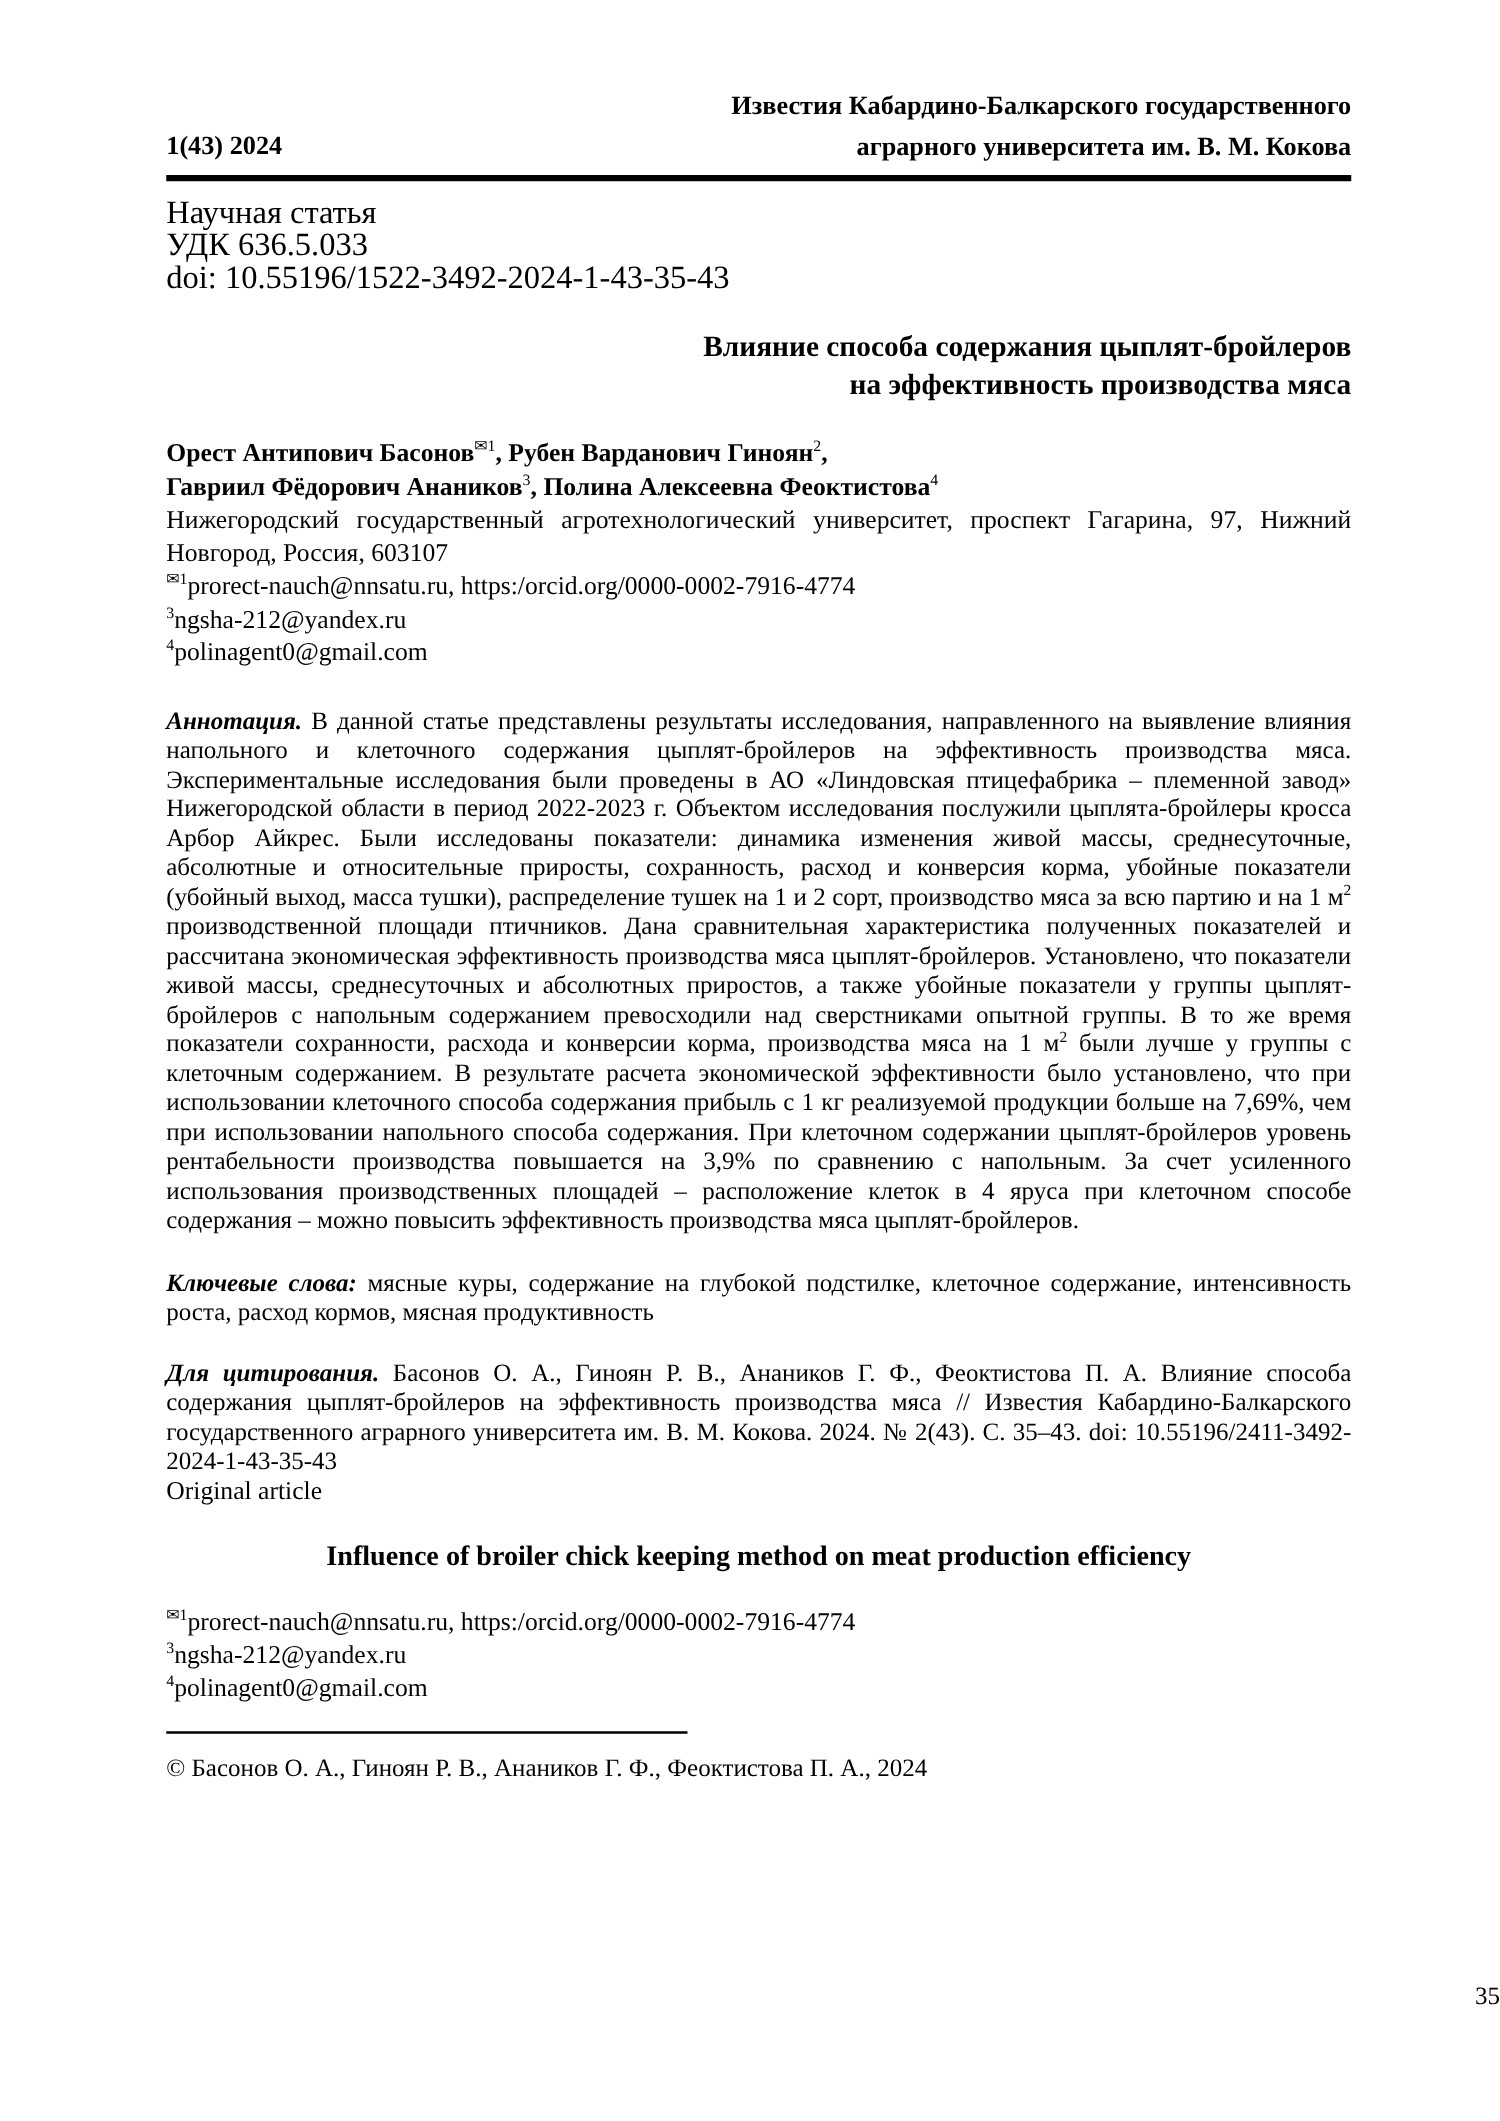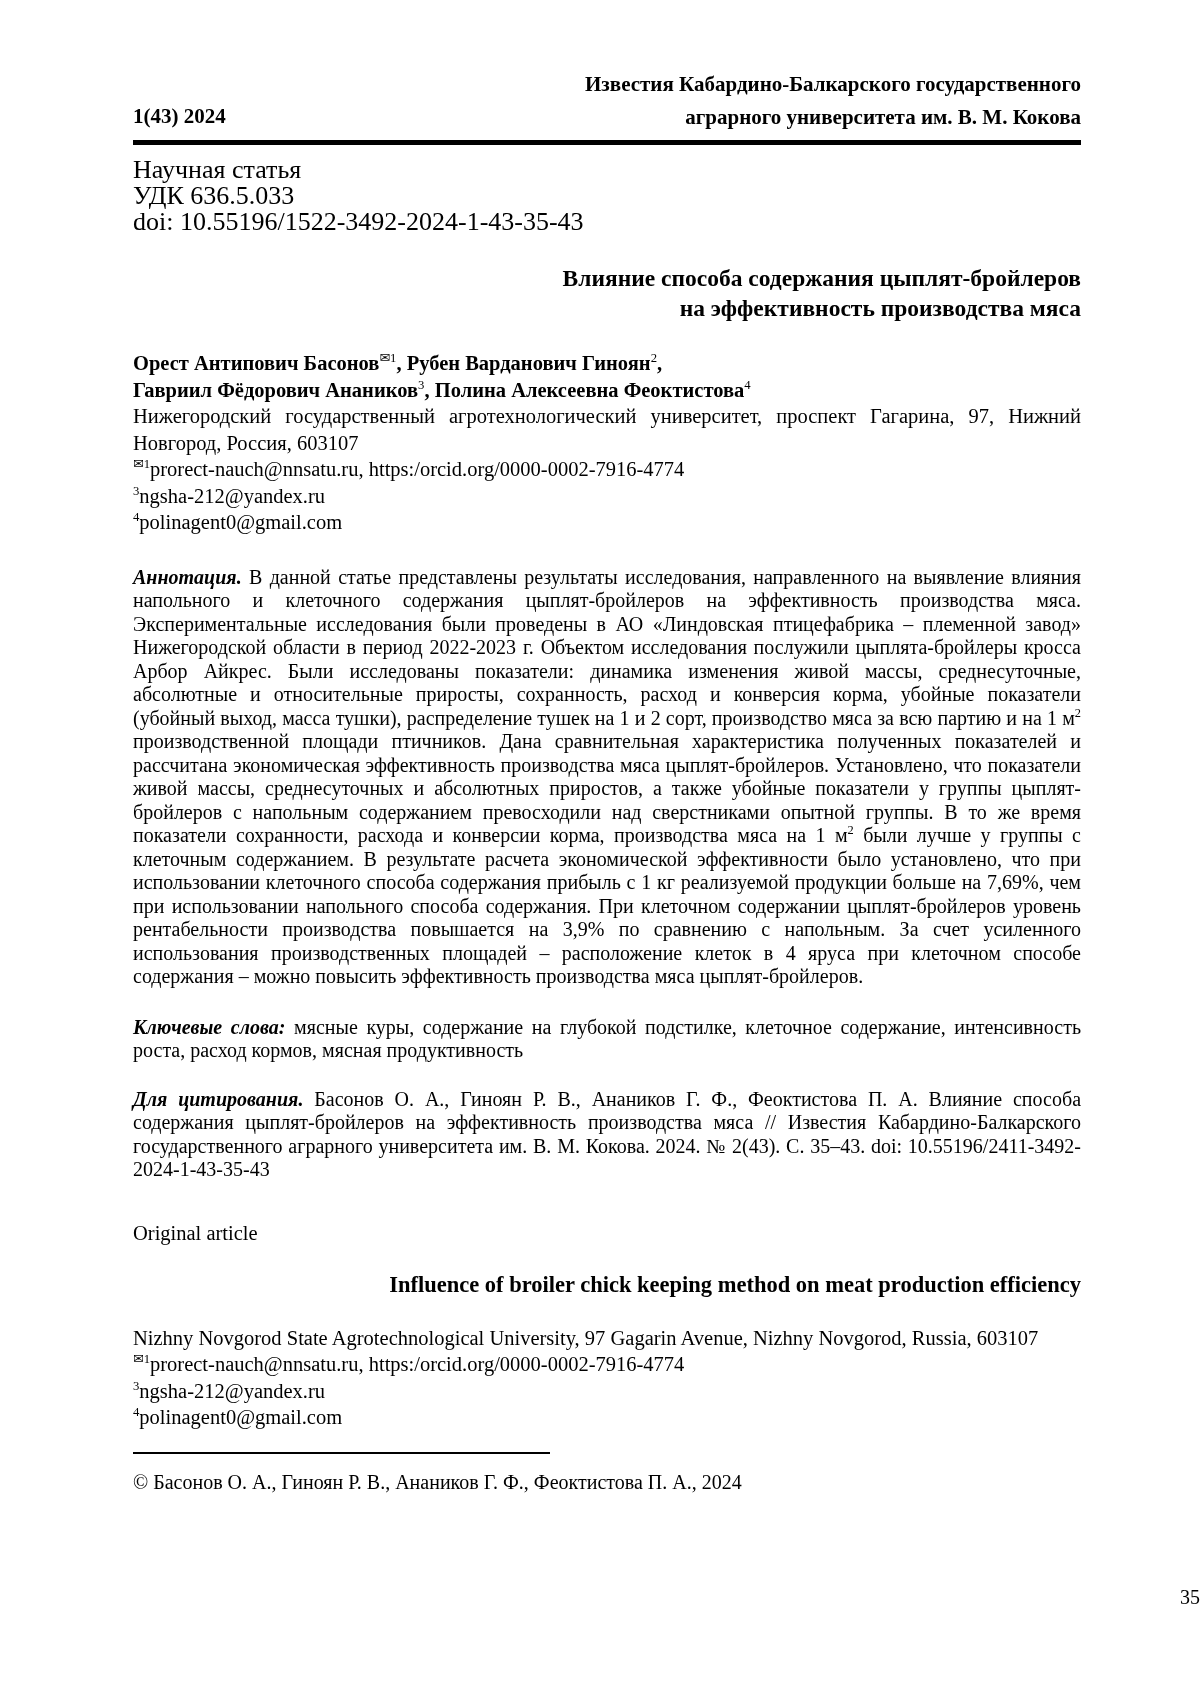--- a/index.html
+++ b/index.html
@@ -20,22 +20,22 @@
   .title-ru{margin:28px 0 0 0;text-align:right;font-weight:bold;font-size:23.5px;line-height:30px;}
   .authors-block{margin-top:27px;font-size:20.5px;line-height:26.5px;}
   .authors-names{font-weight:bold;}
   sup{font-weight:normal;font-size:0.62em;line-height:0;}
   .mail{font-family:"Liberation Serif","DejaVu Sans",serif;}
   .affil{text-align:justify;}
   .para{margin-top:30px;font-size:20px;line-height:23.5px;text-align:justify;}
   .label{font-weight:bold;font-style:italic;}
   .keywords{margin-top:27px;}
   .citation{margin-top:25px;}
-  .original{margin-top:40px;font-size:20.5px;}
-  .title-en{margin-top:26px;text-align:right;font-weight:bold;font-size:22.5px;line-height:28px;}
+  .original{font-size:20.5px;}
+  .title-en{margin-top:26px;text-align:center;font-weight:bold;font-size:22.5px;line-height:28px;}
   .en-block{margin-top:26px;font-size:20.5px;line-height:26.5px;}
   .divider{margin-top:21px;width:417px;border-top:2px solid #000;}
   .copyright{margin-top:17px;font-size:20px;}
   .pagenum{position:absolute;top:1586px;left:0;width:100%;text-align:right;font-size:20px;}
 </style>
 </head>
 <body>
 
 <div class="page">
   <div class="content">
@@ -73,21 +73,20 @@
 
     <div class="para keywords"><span class="label">Ключевые слова:</span><span> мясные куры, содержание на глубокой подстилке, клеточное содержание, интенсивность роста, расход кормов, мясная продуктивность</span></div>
 
     <div class="para citation"><span class="label">Для цитирования.</span><span> Басонов О. А., Гиноян Р. В., Анаников Г. Ф., Феоктистова П. А. Влияние способа содержания цыплят-бройлеров на эффективность производства мяса // Известия Кабардино-Балкарского государственного аграрного университета им. В. М. Кокова. 2024. № 2(43). С. 35–43. doi: 10.55196/2411-3492-2024-1-43-35-43</span></div>
 
     <div class="original">Original article</div>
 
     <div class="title-en">Influence of broiler chick keeping method on meat production efficiency</div>
 
     <div class="en-block">
-      <div class="affil">Nizhny Novgorod State Agrotechnological University, 97 Gagarin Avenue, Nizhny Novgorod, Russia, 603107</div>
       <div><sup><span class="mail">✉</span><span>1</span></sup><span>prorect-nauch@nnsatu.ru, https:/orcid.org/0000-0002-7916-4774</span></div>
       <div><sup>3</sup><span>ngsha-212@yandex.ru</span></div>
       <div><sup>4</sup><span>polinagent0@gmail.com</span></div>
     </div>
 
     <div class="divider"></div>
 
     <div class="copyright">© Басонов О. А., Гиноян Р. В., Анаников Г. Ф., Феоктистова П. А., 2024</div>
   </div>
 

